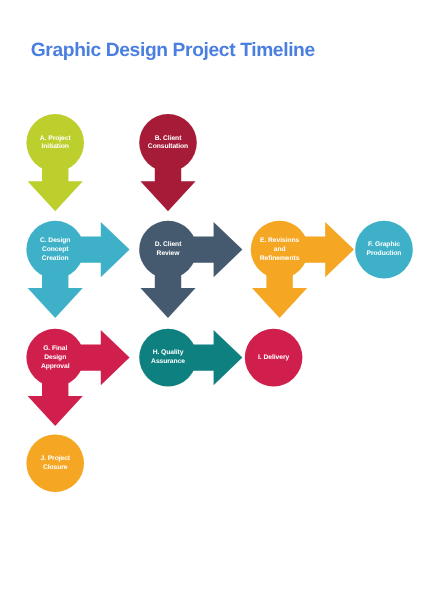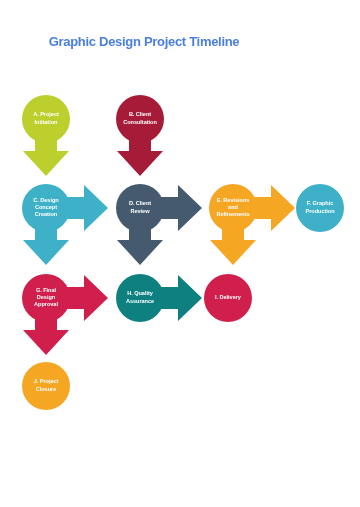--- a/index.html
+++ b/index.html
@@ -14,21 +14,21 @@
     overflow: hidden;
     font-family: "Liberation Sans", sans-serif;
   }
 
   #page-title {
     position: absolute;
     left: 0;
     top: 34px;
     width: 288px;
     text-align: center;
-    font-size: 13px;
+    font-size: 16px;
     font-weight: bold;
     letter-spacing: -0.3px;
     color: #4a7fe0;
   }
 
   #diagram {
     position: absolute;
     left: 0;
     top: 0;
     width: 360px;

